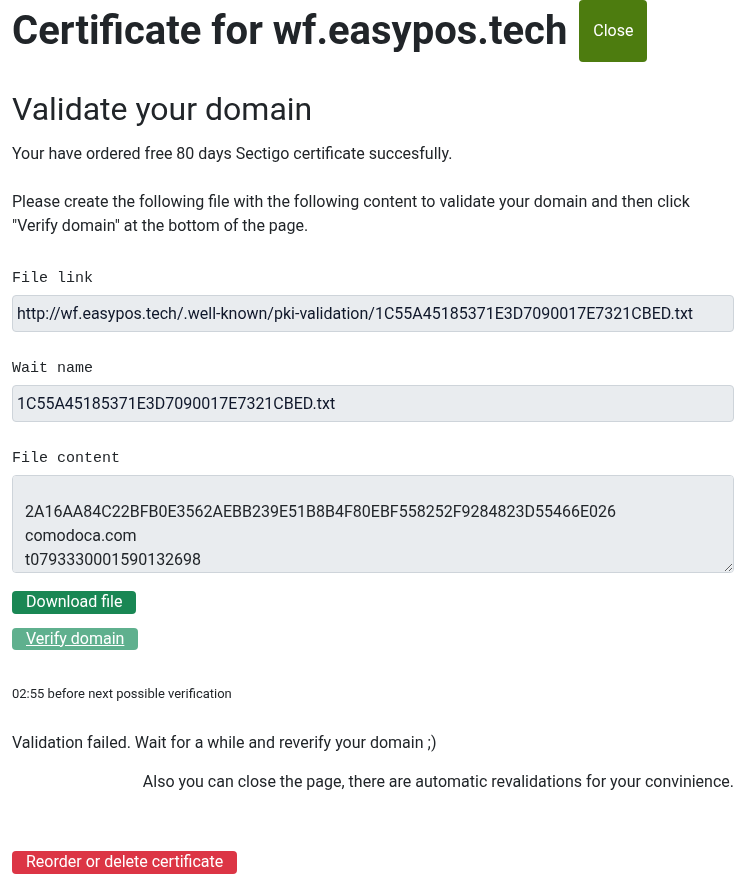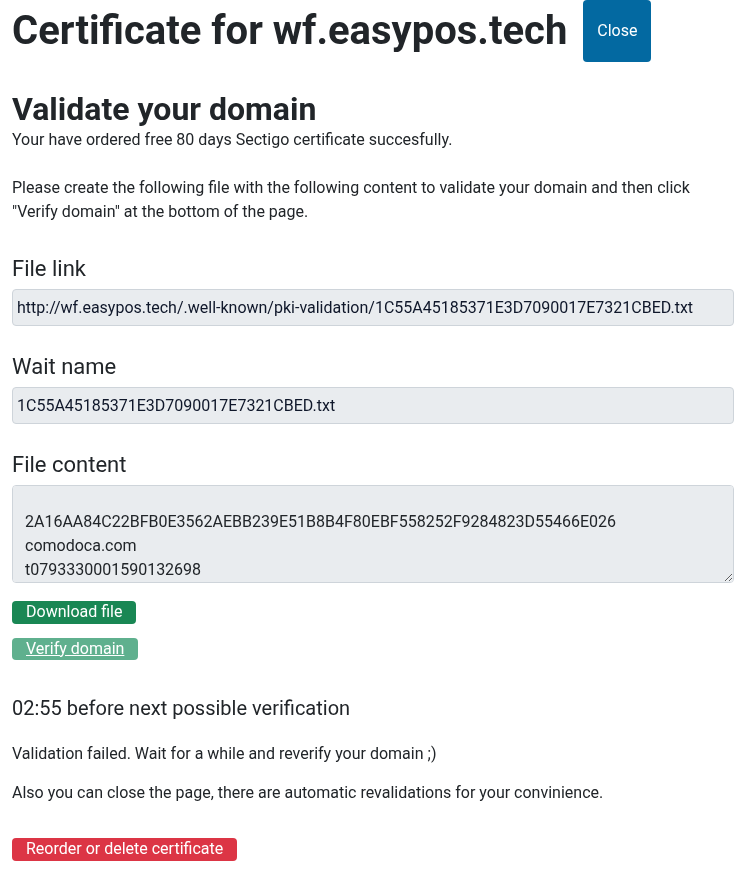--- a/index.html
+++ b/index.html
@@ -10,48 +10,48 @@
     body {
       font-family: -apple-system, BlinkMacSystemFont, "Segoe UI", Roboto, "Helvetica Neue", Arial, sans-serif;
       color: #212529;
       background: #fff;
       padding: 0 12px;
       width: 746px;
     }
     .header-row {
       display: flex;
       align-items: center;
-      gap: 0;
+      gap: 12px;
       margin-bottom: 28px;
     }
     h1 {
       font-size: 40px;
       font-weight: 700;
       line-height: 1.2;
     }
     h2 {
       font-size: 32px;
-      font-weight: 700;
+      font-weight: 400;
+      margin-bottom: 14px;
     }
     .btn {
       display: inline-block;
       border: none;
       border-radius: 4px;
       padding: 0 14px;
       font-size: 16px;
       cursor: pointer;
       color: #fff;
       line-height: 1.4;
       font-family: inherit;
     }
     .btn-close {
-      background: #0369a1;
+      background: #4d7c0f;
       padding: 20px 14px;
       font-size: 16px;
-      margin-left: 16px;
     }
     .btn-danger {
       background: #dc3545;
     }
     .btn-success {
       background: #198754;
     }
     .btn-success-light {
       background: #5fb08e;
       text-decoration: underline;
@@ -60,23 +60,24 @@
       font-size: 16px;
       margin-bottom: 24px;
       line-height: 1.5;
     }
     .instruction-text {
       font-size: 16px;
       margin-bottom: 32px;
       line-height: 1.5;
     }
     .field-label {
-      font-size: 22px;
+      font-size: 15px;
       margin-bottom: 8px;
       display: block;
+      font-family: Liberation Mono, monospace;
     }
     .text-input {
       width: 100%;
       background: #e9ecef;
       border: 1px solid #ced4da;
       border-radius: 4px;
       padding: 8px 4px;
       font-size: 16px;
       color: #0f172a;
       font-family: inherit;
@@ -93,32 +94,33 @@
       font-family: inherit;
       resize: vertical;
       min-height: 86px;
       line-height: 1.5;
       margin-bottom: 14px;
     }
     .action-btn-row {
       margin-bottom: 14px;
     }
     .timer-text {
-      font-size: 20px;
+      font-size: 13px;
       margin-top: 36px;
-      margin-bottom: 24px;
+      margin-bottom: 32px;
     }
     .status-text {
       font-size: 16px;
       margin-bottom: 20px;
       margin-top: 17px;
     }
     .info-text {
       font-size: 16px;
-      margin-bottom: 36px;
+      margin-bottom: 60px;
+      text-align: right;
     }
     .bottom-action {
       margin-bottom: 40px;
     }
   </style>
 </head>
 <body>
 
 
 

